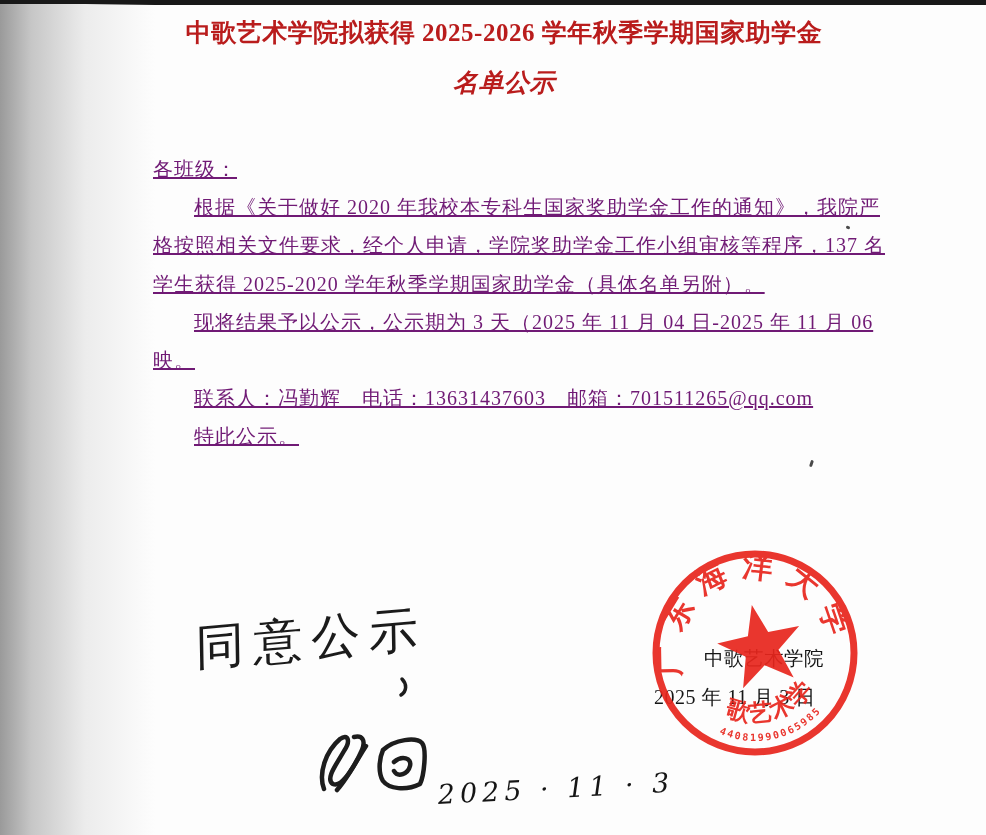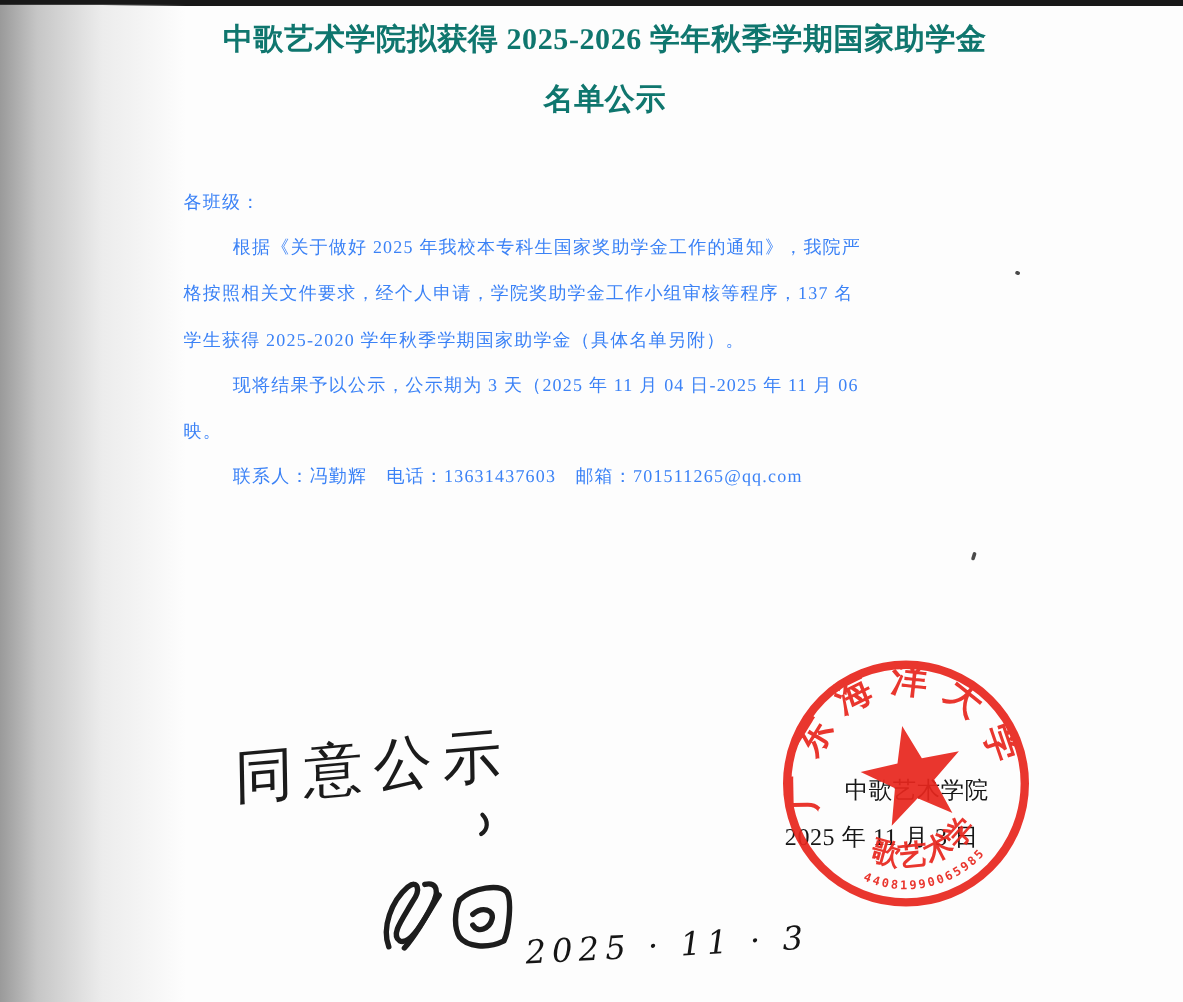--- a/index.html
+++ b/index.html
@@ -9,27 +9,27 @@
     font-family:"Liberation Serif","DejaVu Serif",serif;
   }
   .page{position:absolute;inset:0;background:#fdfdfd;}
   .top-edge{position:absolute;left:0;top:0;width:986px;height:5px;background:#181818;}
   .left-shadow{
     position:absolute;left:0;top:4px;bottom:0;width:155px;
     background:linear-gradient(90deg,#9a9a9a 0%,#c6c6c6 20%,#ececec 55%,rgba(255,255,255,0) 100%);
   }
   .title{
     position:absolute;left:153px;width:702px;text-align:center;
-    font-size:25px;font-weight:700;color:#0f766e;letter-spacing:0.5px;margin:0;
+    font-size:25px;font-weight:700;color:#b91c1c;letter-spacing:0.5px;margin:0;
   }
   .title-1{top:16px;}
-  .title-2{top:66px;}
+  .title-2{top:66px;font-style:italic;}
   .body-text{
     position:absolute;left:153px;top:150px;width:710px;
-    font-size:15px;line-height:38.2px;letter-spacing:1px;color:#3b82f6;
+    font-size:20px;line-height:38.2px;letter-spacing:1px;color:#701a75;text-decoration:underline;
   }
   .line{white-space:nowrap;}
   .line.indent{padding-left:41px;}
   .hw-approval{
     position:absolute;left:195px;top:616px;
     font-size:49px;letter-spacing:9px;color:#1b1b1b;
     transform:rotate(-5deg) skewX(-4deg);transform-origin:left top;
     font-family:"DejaVu Serif","Liberation Serif",serif;
   }
   .hw-date{
@@ -62,26 +62,27 @@
 
 <div class="page">
   <div class="top-edge"></div>
   <div class="left-shadow"></div>
 
   <h1 class="title title-1">中歌艺术学院拟获得 2025-2026 学年秋季学期国家助学金</h1>
   <h1 class="title title-2">名单公示</h1>
 
   <div class="body-text">
     <div class="line">各班级：</div>
-    <div class="line indent">根据《关于做好 2025 年我校本专科生国家奖助学金工作的通知》，我院严</div>
+    <div class="line indent">根据《关于做好 2020 年我校本专科生国家奖助学金工作的通知》，我院严</div>
     <div class="line">格按照相关文件要求，经个人申请，学院奖助学金工作小组审核等程序，137 名</div>
     <div class="line">学生获得 2025-2020 学年秋季学期国家助学金（具体名单另附）。</div>
     <div class="line indent">现将结果予以公示，公示期为 3 天（2025 年 11 月 04 日-2025 年 11 月 06</div>
     <div class="line">映。</div>
     <div class="line indent">联系人：冯勤辉　电话：13631437603　邮箱：701511265@qq.com</div>
+    <div class="line indent">特此公示。</div>
   </div>
 
   <div class="hw-approval">同意公示</div>
 
   <svg class="comma-svg" width="16" height="24" viewBox="0 0 16 24">
     <path d="M4,3 C9,8 9,15 3,19" fill="none" stroke="#1d1d1d" stroke-width="3.5" stroke-linecap="round"></path>
   </svg>
 
   <svg class="signature-svg" width="134" height="72" viewBox="0 0 134 72">
     <g fill="none" stroke="#1d1d1d" stroke-width="4.5" stroke-linecap="round" stroke-linejoin="round">

